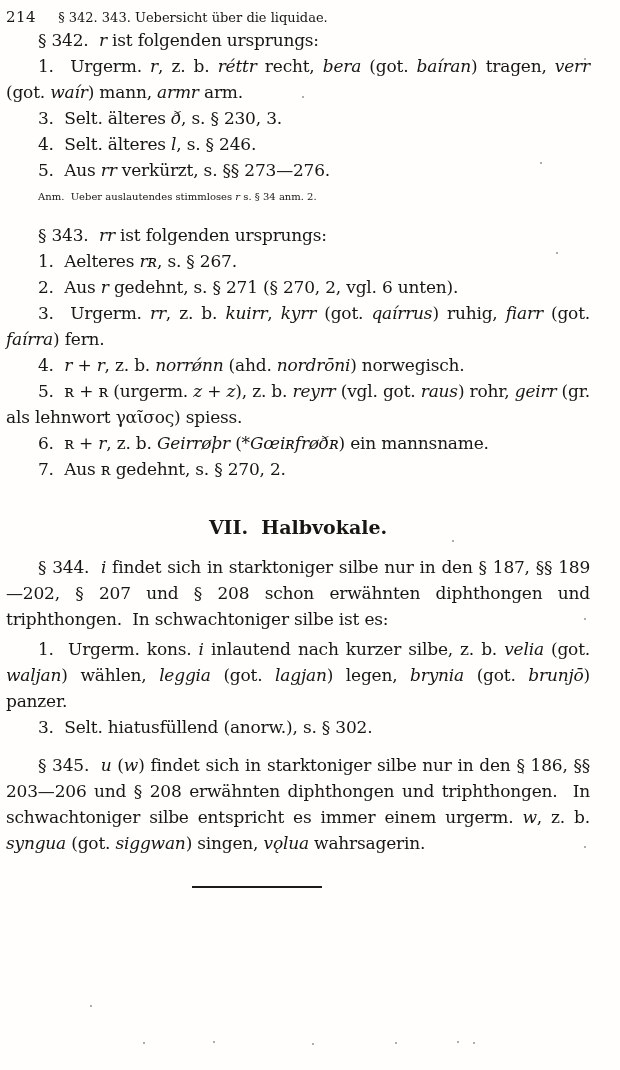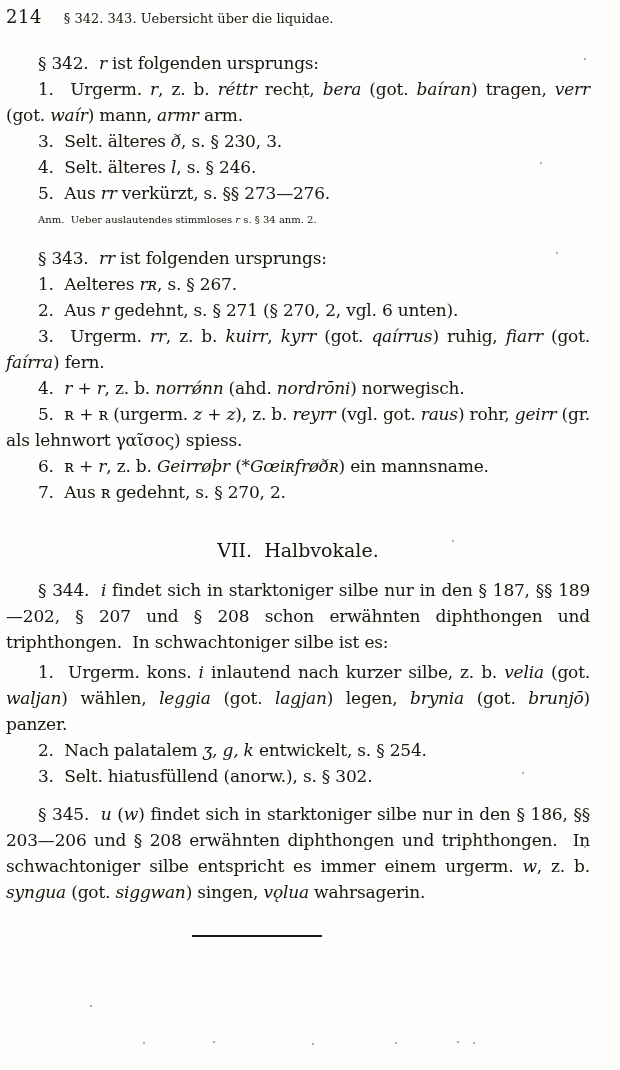--- a/index.html
+++ b/index.html
@@ -11,42 +11,42 @@
     color:#181512;
     font-family:"DejaVu Serif","Liberation Serif",serif;
     padding:8px 30px 0 6px;
     overflow:hidden;
   }
   .running-header{
     display:flex; align-items:baseline;
     font-size:13px; line-height:18px;
     white-space:pre-wrap;
   }
-  .running-header .pageno{ font-size:18px; letter-spacing:0.5px; }
+  .running-header .pageno{ font-size:15px; letter-spacing:0.5px; }
   .running-header .title-left{ margin-left:22px; }
   .running-header .title-right{ margin-left:auto; }
   .para{
     margin:0;
     font-size:17px; line-height:26px;
     letter-spacing:-0.2px;
     text-align:justify; text-indent:32px;
     white-space:pre-wrap;
   }
   .run-i{ font-style:italic; }
   .anm{
     margin:3px 0 0 0;
     font-size:10px; line-height:22px;
     text-align:justify; text-indent:32px;
     white-space:pre-wrap;
   }
-  .mt22{ margin-top:22px; } .mt14{ margin-top:14px; }
+  .mt22{ } .mt14{ margin-top:14px; }
   .mt12{ margin-top:12px; } .mt4{ margin-top:4px; }
   .chapter-heading{
     margin:34px 0 16px 0;
-    font-size:19px; font-weight:normal;
+    font-size:19px; font-weight:bold;
     text-align:center; white-space:pre-wrap;
   }
   .end-rule{
     width:130px; height:2px; background:#1d1b19;
     margin:30px 0 0 186px;
   }
   .speck{
     position:absolute; width:2px; height:2px;
     background:#3a3a3a; border-radius:50%; opacity:.55;
   }
@@ -76,21 +76,20 @@
     <p class="para"><span>3.  Urgerm. </span><span class="run-i">rr</span><span>, z. b. </span><span class="run-i">kuirr</span><span>, </span><span class="run-i">kyrr</span><span> (got. </span><span class="run-i">qaírrus</span><span>) ruhig, </span><span class="run-i">fiarr</span><span> (got. </span><span class="run-i">faírra</span><span>) fern.</span></p>
     <p class="para"><span>4.  </span><span class="run-i">r</span><span> + </span><span class="run-i">r</span><span>, z. b. </span><span class="run-i">norrǿnn</span><span> (ahd. </span><span class="run-i">nordrōni</span><span>) norwegisch.</span></p>
     <p class="para"><span>5.  ʀ + ʀ (urgerm. </span><span class="run-i">z</span><span> + </span><span class="run-i">z</span><span>), z. b. </span><span class="run-i">reyrr</span><span> (vgl. got. </span><span class="run-i">raus</span><span>) rohr, </span><span class="run-i">geirr</span><span> (gr. als lehnwort γαῖσος) spiess.</span></p>
     <p class="para"><span>6.  ʀ + </span><span class="run-i">r</span><span>, z. b. </span><span class="run-i">Geirrøþr</span><span> (*</span><span class="run-i">Gœiʀfrøðʀ</span><span>) ein mannsname.</span></p>
     <p class="para"><span>7.  Aus ʀ gedehnt, s. § 270, 2.</span></p>
 
     <h2 class="chapter-heading">VII.  Halbvokale.</h2>
 
     <p class="para"><span>§ 344.  </span><span class="run-i">i</span><span> findet sich in starktoniger silbe nur in den § 187, §§ 189—202, § 207 und § 208 schon erwähnten diphthongen und triphthongen.  In schwachtoniger silbe ist es:</span></p>
     <p class="para mt4"><span>1.  Urgerm. kons. </span><span class="run-i">i</span><span> inlautend nach kurzer silbe, z. b. </span><span class="run-i">velia</span><span> (got. </span><span class="run-i">waljan</span><span>) wählen, </span><span class="run-i">leggia</span><span> (got. </span><span class="run-i">lagjan</span><span>) legen, </span><span class="run-i">brynia</span><span> (got. </span><span class="run-i">brunjō</span><span>) panzer.</span></p>
-    <p class="para"><span>2.  Nach palatalem </span><span class="run-i">ʒ, g, k</span><span> entwickelt, s. § 254.</span></p>
     <p class="para"><span>3.  Selt. hiatusfüllend (anorw.), s. § 302.</span></p>
 
     <p class="para mt12"><span>§ 345.  </span><span class="run-i">u</span><span> (</span><span class="run-i">w</span><span>) findet sich in starktoniger silbe nur in den § 186, §§ 203—206 und § 208 erwähnten diphthongen und triphthongen.  In schwachtoniger silbe entspricht es immer einem urgerm. </span><span class="run-i">w</span><span>, z. b. </span><span class="run-i">syngua</span><span> (got. </span><span class="run-i">siggwan</span><span>) singen, </span><span class="run-i">vǫlua</span><span> wahrsagerin.</span></p>
 
     <div class="end-rule"></div>
   </main>
 
   <span class="speck" style="left:302px; top:96px"></span>
   <span class="speck" style="left:584px; top:58px"></span>
   <span class="speck" style="left:540px; top:162px"></span>

